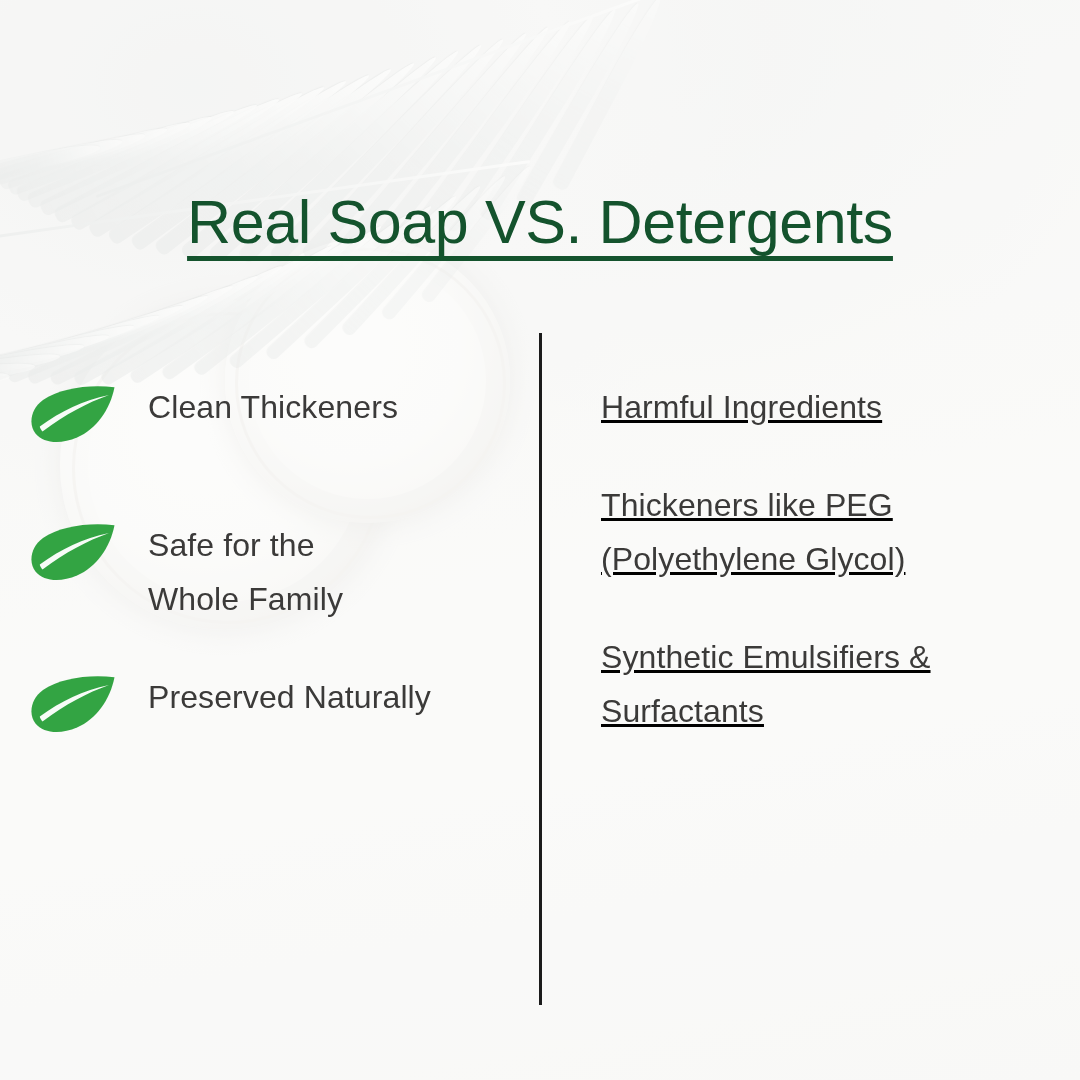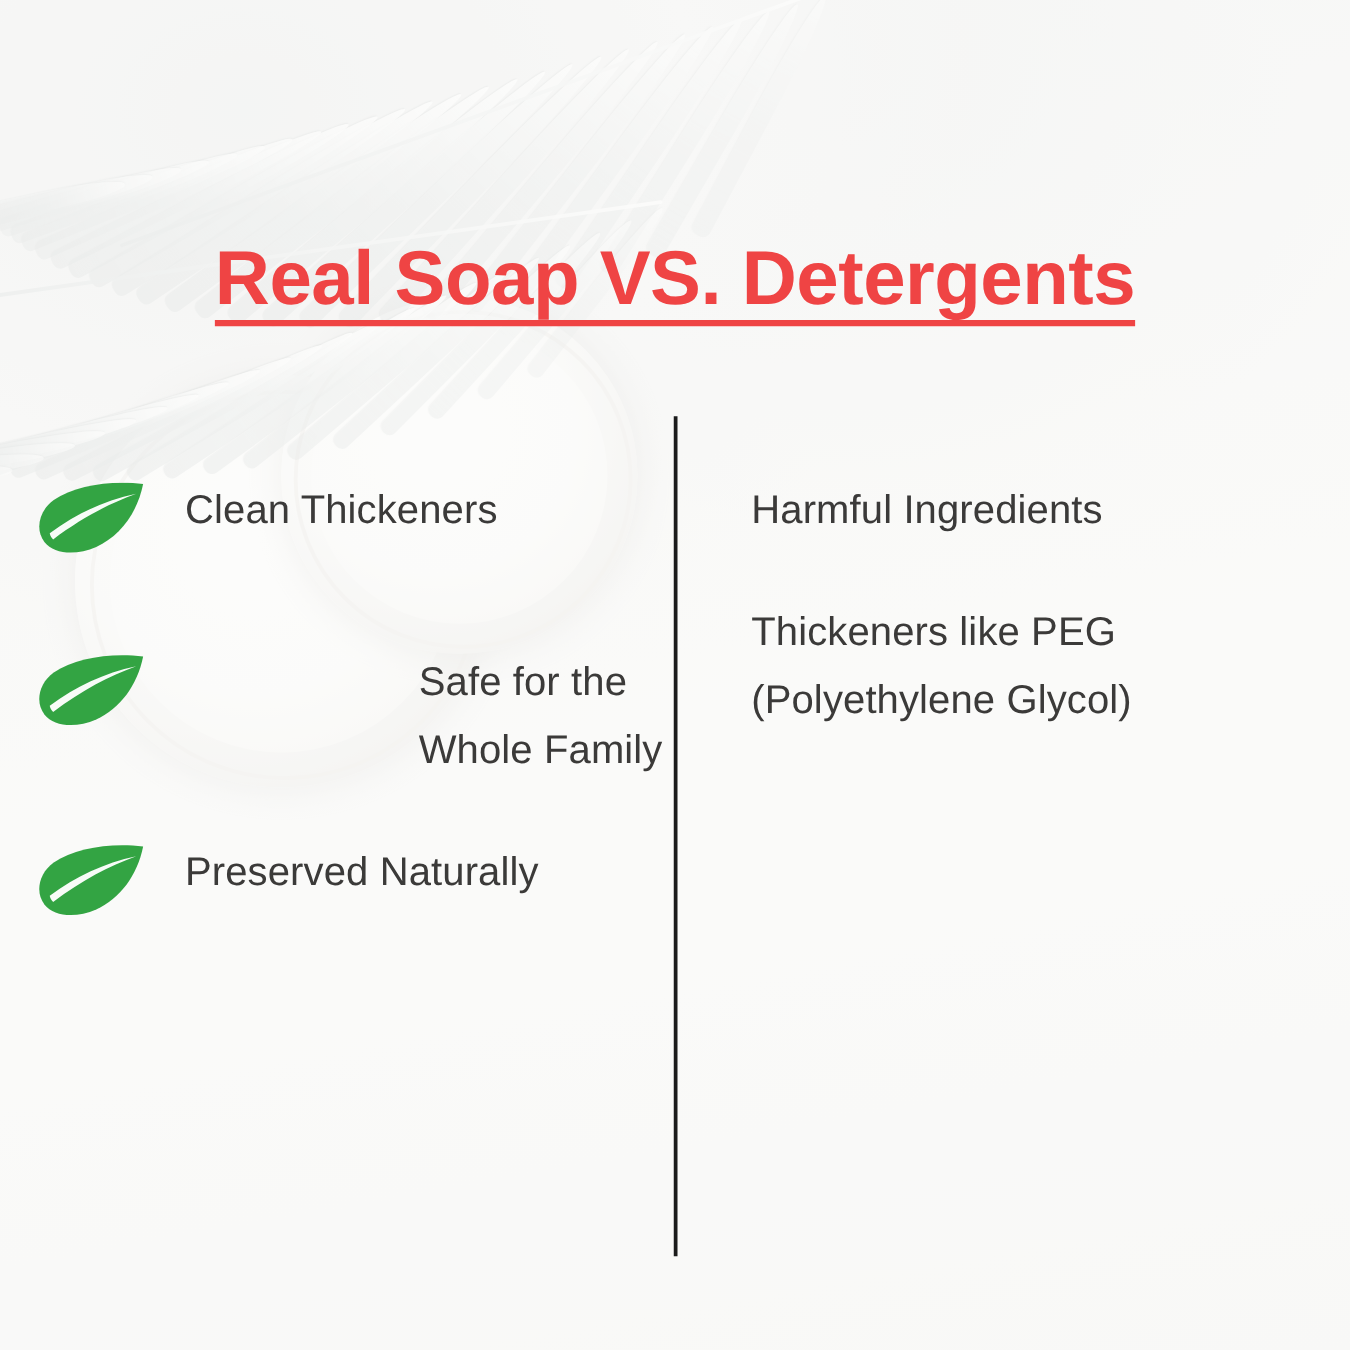--- a/index.html
+++ b/index.html
@@ -80,22 +80,22 @@
   }
   #page-title {
     position: absolute;
     left: 0;
     right: 0;
     top: 149px;
     text-align: center;
     font-size: 61px;
     line-height: 1.05;
     letter-spacing: -0.4px;
-    color: #ef4444;
-    font-weight: 700;
+    color: #14532d;
+    font-weight: 400;
   }
   #page-title .ul {
     text-decoration: underline;
     text-decoration-thickness: 5px;
     text-underline-offset: 13px;
     text-decoration-skip-ink: auto;
   }
 
   .divider {
     position: absolute;
@@ -103,21 +103,21 @@
     top: 333px;
     width: 3px;
     height: 672px;
     background: #1b1b1b;
   }
 
   .column {
     position: absolute;
   }
   #column-left  { left: 30px;  top: 380px; width: 500px; }
-  #column-right { left: 601px; top: 380px; width: 430px; }
+  #column-right { left: 601px; top: 380px; width: 430px; text-decoration: underline; }
 
   .row {
     position: relative;
     display: flex;
     align-items: flex-start;
   }
   .leaf-slot {
     width: 118px;
     flex: 0 0 118px;
     padding-top: 6px;
@@ -219,21 +219,21 @@
       <div class="row" style="margin-top:0px;">
         <div class="leaf-slot">
           <svg width="86" height="58" viewBox="0 0 86 58" aria-hidden="true">
             <path d="M84.5 1.2 C60 -2 30 2 13 14 C1 22.5 -2 38 5.5 47.5 C13.5 57.5 31 58.5 47 51.5 C66 43 80 24 84.5 1.2 Z" fill="#33a443"></path>
             <path d="M79 9 C57 17 36 28 12.5 45.5 C12.5 45.5 10 43 9.8 40.6 C31 25 53 14.5 79 9 Z" fill="#ffffff" opacity="0.96"></path>
           </svg>
         </div>
         <div class="item-text">Clean Thickeners</div>
       </div>
 
-      <div class="row" style="margin-top:74px;justify-content:space-between;">
+      <div class="row" style="margin-top:74px;">
         <div class="leaf-slot">
           <svg width="86" height="58" viewBox="0 0 86 58" aria-hidden="true">
             <path d="M84.5 1.2 C60 -2 30 2 13 14 C1 22.5 -2 38 5.5 47.5 C13.5 57.5 31 58.5 47 51.5 C66 43 80 24 84.5 1.2 Z" fill="#33a443"></path>
             <path d="M79 9 C57 17 36 28 12.5 45.5 C12.5 45.5 10 43 9.8 40.6 C31 25 53 14.5 79 9 Z" fill="#ffffff" opacity="0.96"></path>
           </svg>
         </div>
         <div class="item-text">Safe for the
 Whole Family</div>
       </div>
 
@@ -255,17 +255,21 @@
       <div class="row" style="margin-top:0px;">
         <div class="item-text">Harmful Ingredients</div>
       </div>
 
 
       <div class="row" style="margin-top:44px;">
         <div class="item-text">Thickeners like PEG
 (Polyethylene Glycol)</div>
       </div>
 
+      <div class="row" style="margin-top:44px;">
+        <div class="item-text">Synthetic Emulsifiers &amp;
+Surfactants</div>
+      </div>
 
     </div>
 
   </div>
 </div>
 
 </body></html>

